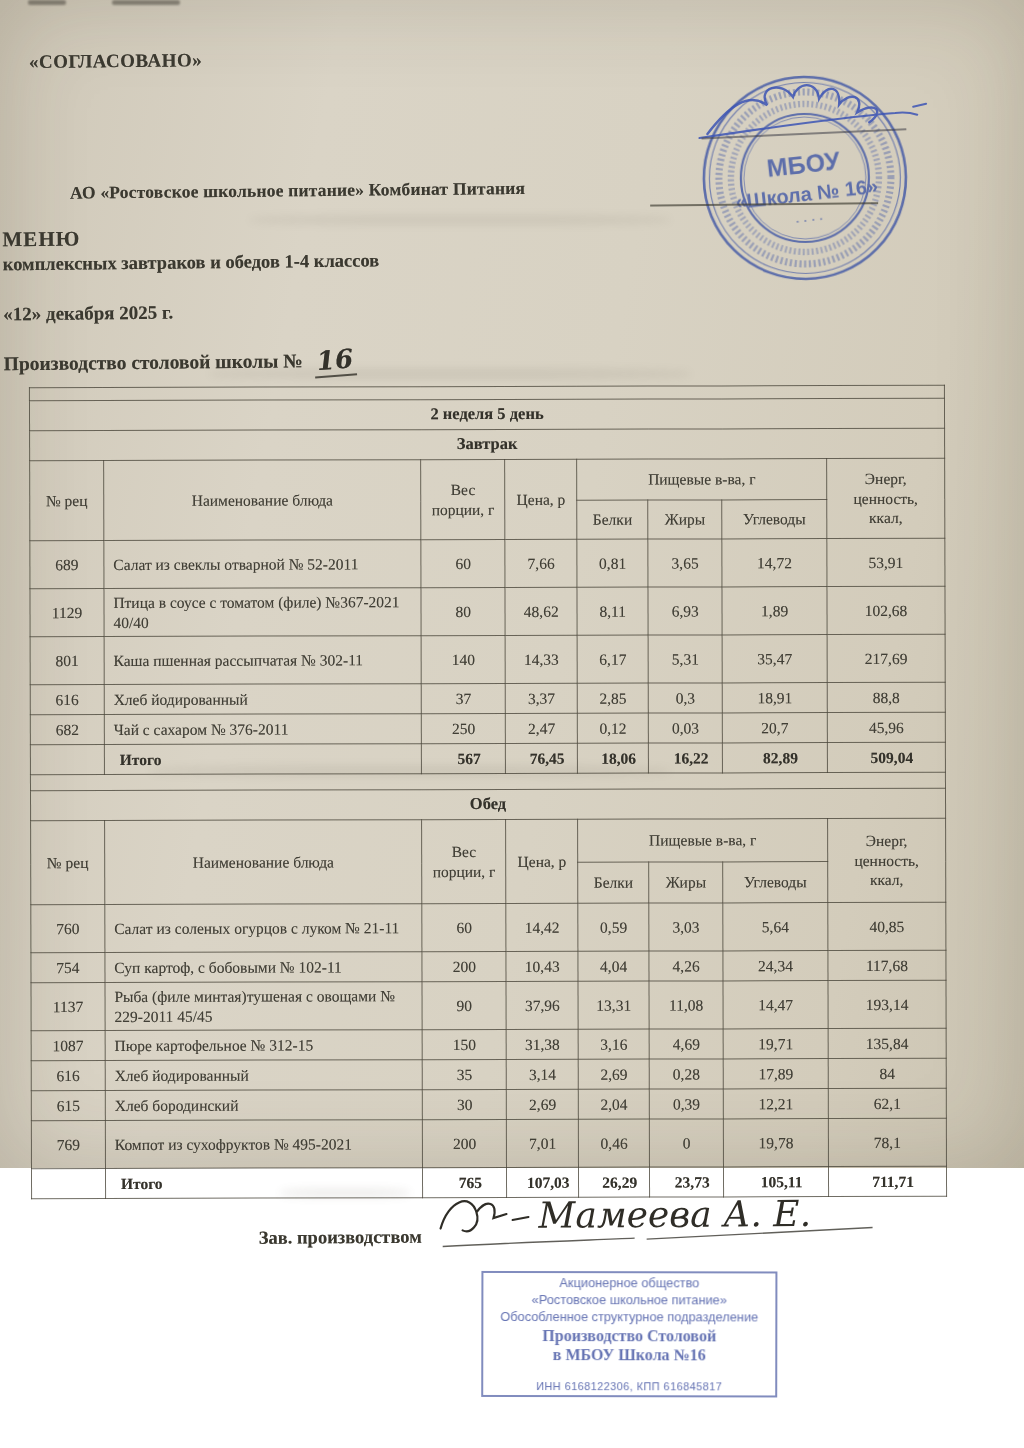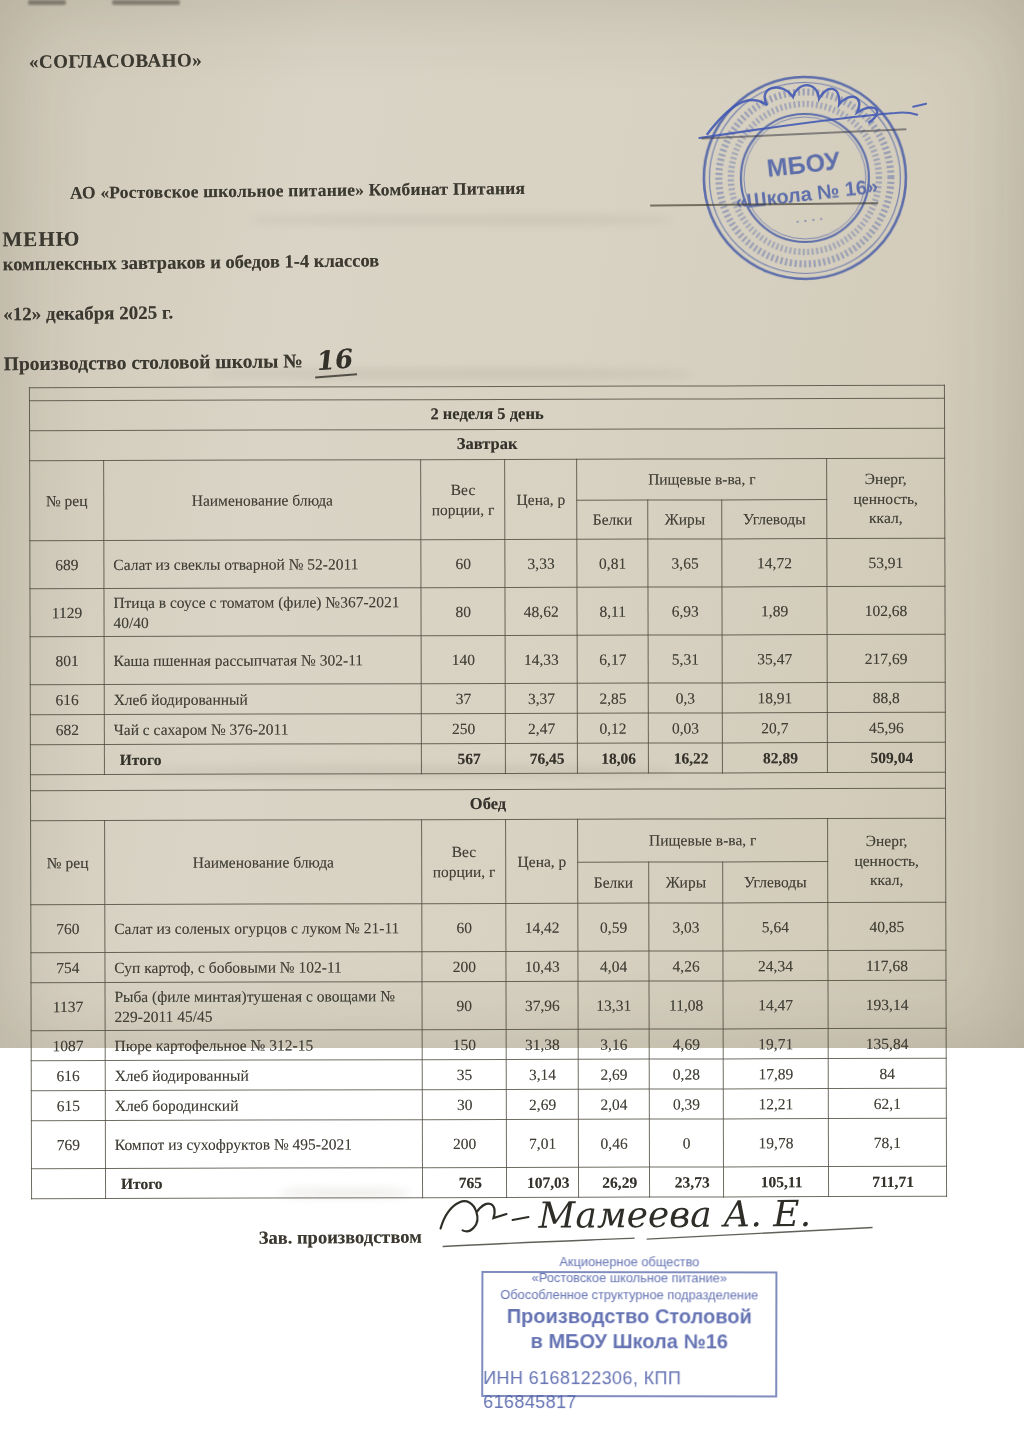--- a/index.html
+++ b/index.html
@@ -1,17 +1,17 @@
 <!DOCTYPE html>
 <html><head>
 <meta charset="utf-8">
 <style>
   html,body{margin:0;padding:0;width:1024px;height:1448px;overflow:hidden;
     font-family:"Liberation Serif", serif;}
-  .paper{position:relative;width:1024px;height:1048px;
+  .paper{position:relative;width:1024px;height:1168px;
     background:linear-gradient(100deg,#cfc8b8 0%,#dad4c6 28%,#d8d2c3 55%,#d3ccbb 82%,#cbc4b2 100%);
     box-shadow:inset 0 0 90px rgba(60,50,30,0.18);color:#3b3930;}
   .ink{color:#3b3930;text-shadow:0 0 0.6px rgba(40,38,30,0.45);}
   .mark{position:absolute;background:#4a463d;filter:blur(1px);opacity:.55;border-radius:2px;}
   .smudge{position:absolute;background:#6a6356;filter:blur(4px);opacity:.10;border-radius:40%;}
 
   .head-block{position:absolute;left:0;top:0;width:1024px;transform:rotate(-0.6deg);}
   .approved{position:absolute;left:700;top:46px;width:230px;text-align:center;
     font-size:19px;font-weight:bold;letter-spacing:.5px;}
   .org-line{position:absolute;left:68px;top:178px;font-size:17.5px;font-weight:bold;letter-spacing:.2px;}
@@ -46,24 +46,24 @@
   .nut-narrow{padding:1px 13px !important;}
 
   .footer-block{position:absolute;left:0;top:0;width:1024px;transform:rotate(-0.4deg);}
   .manager{position:absolute;left:250px;top:1226px;font-size:18.5px;font-weight:bold;}
   .sig-bottom{position:absolute;left:418px;top:1184px;width:460px;height:74px;}
 
   .stamp-rect{position:absolute;left:472px;top:1272px;width:292px;height:122px;
     border:2.2px solid rgba(80,96,165,.72);transform:rotate(.5deg);
     display:flex;flex-direction:column;justify-content:center;align-items:center;
     color:rgba(80,96,168,.88);font-family:"Liberation Sans",sans-serif;
-    filter:blur(.35px);text-align:left;line-height:1.32;}
+    filter:blur(.35px);text-align:center;line-height:1.32;}
   .stamp-rect .s{font-size:12.8px;}
-  .stamp-rect .b{font-size:20px;font-weight:bold;line-height:1.22;}
-  .stamp-rect .t{font-size:18px;margin-top:14px;letter-spacing:.4px;}
+  .stamp-rect .b{font-size:16px;font-weight:bold;line-height:1.22;font-family:Liberation Serif, serif;}
+  .stamp-rect .t{font-size:11px;margin-top:14px;letter-spacing:.4px;}
 </style>
 </head>
 <body>
 
 <div class="paper">
 
   <div class="mark" style="left:28px;top:0;width:38px;height:5px;"></div>
   <div class="mark" style="left:112px;top:0;width:68px;height:5px;"></div>
   <div class="smudge" style="left:210px;top:368px;width:480px;height:12px;"></div>
   <div class="smudge" style="left:150px;top:765px;width:520px;height:12px;"></div>
@@ -143,21 +143,21 @@
         <td style="height:36px">Белки</td>
         <td>Жиры</td>
         <td>Углеводы</td>
       </tr>
       </tbody>
       <tbody id="breakfast-body">
         <tr class="h2">
           <td>689</td>
           <td class="name">Салат из свеклы отварной № 52-2011</td>
           <td>60</td>
-          <td>3,33</td>
+          <td>7,66</td>
           <td>0,81</td>
           <td>3,65</td>
           <td>14,72</td>
           <td>53,91</td>
         </tr>
         <tr class="h2">
           <td>1129</td>
           <td class="name">Птица в соусе с томатом (филе) №367-2021 40/40</td>
           <td>80</td>
           <td>48,62</td>

